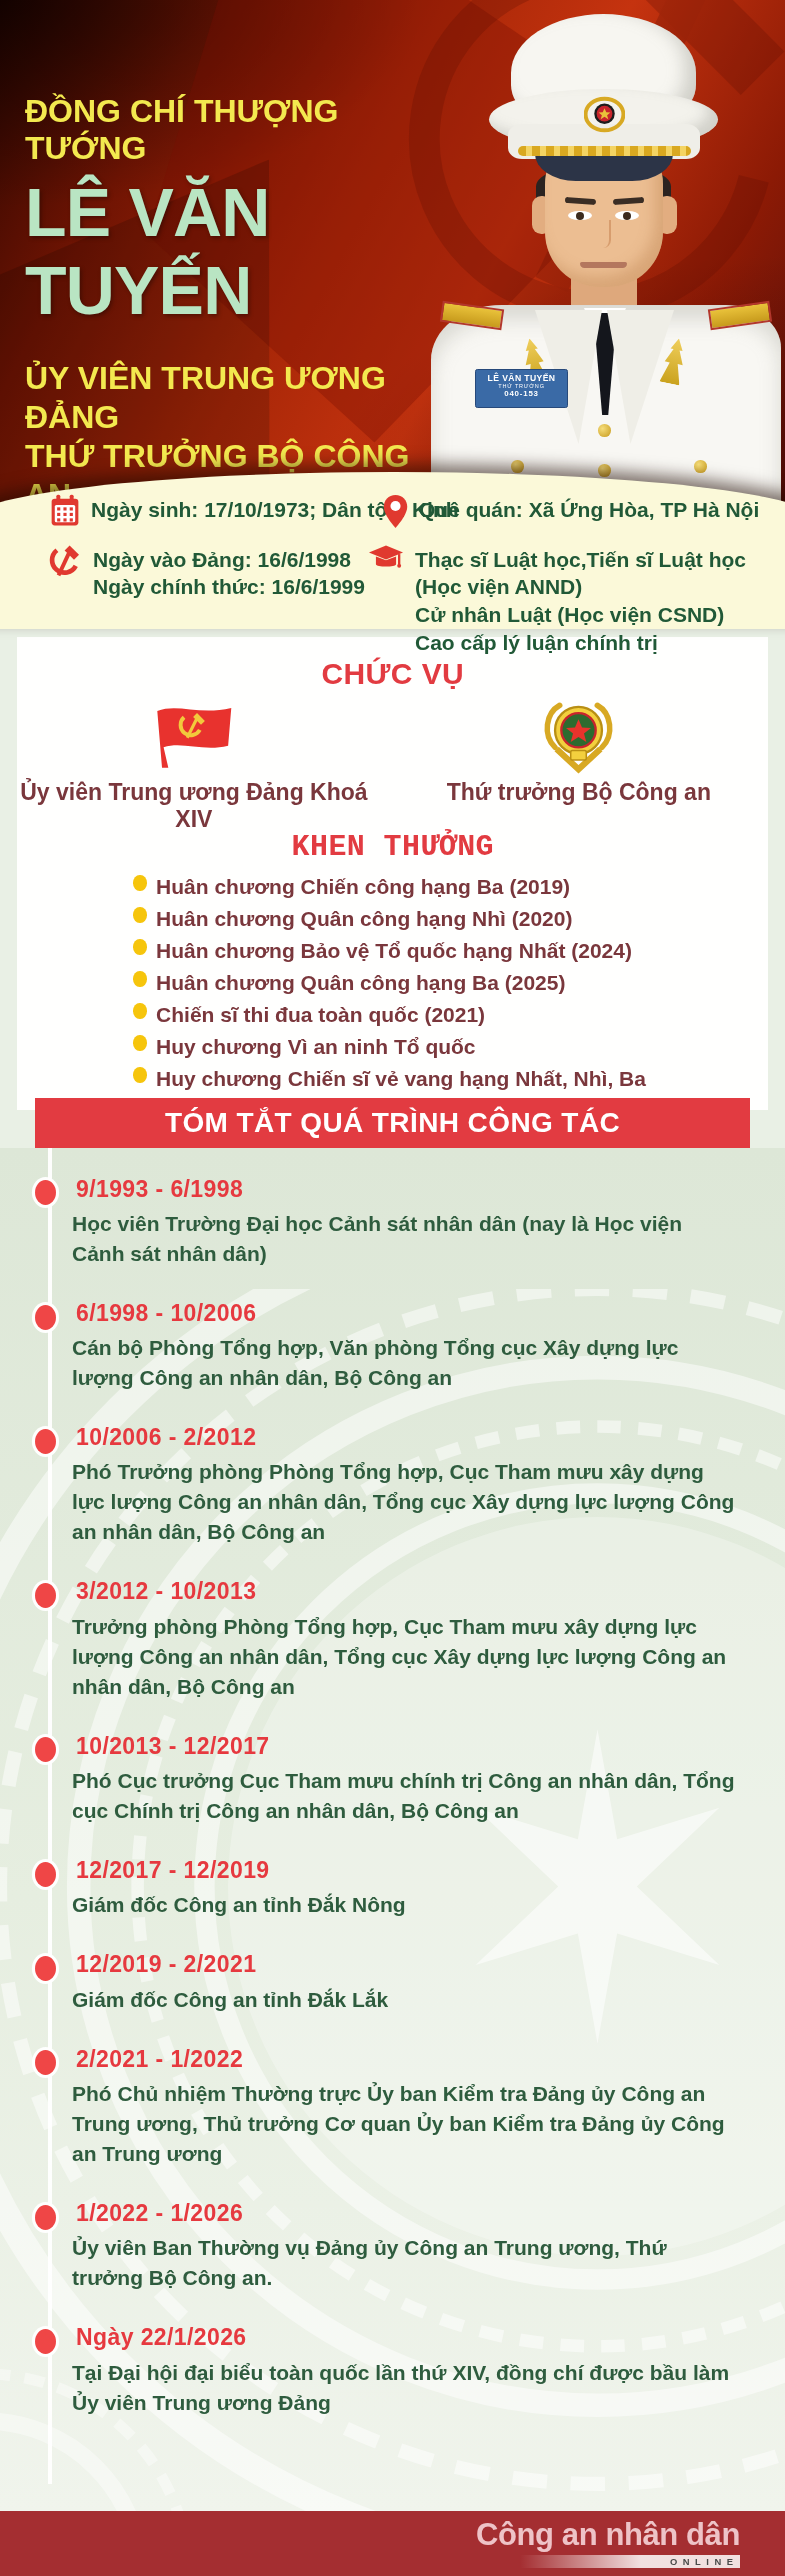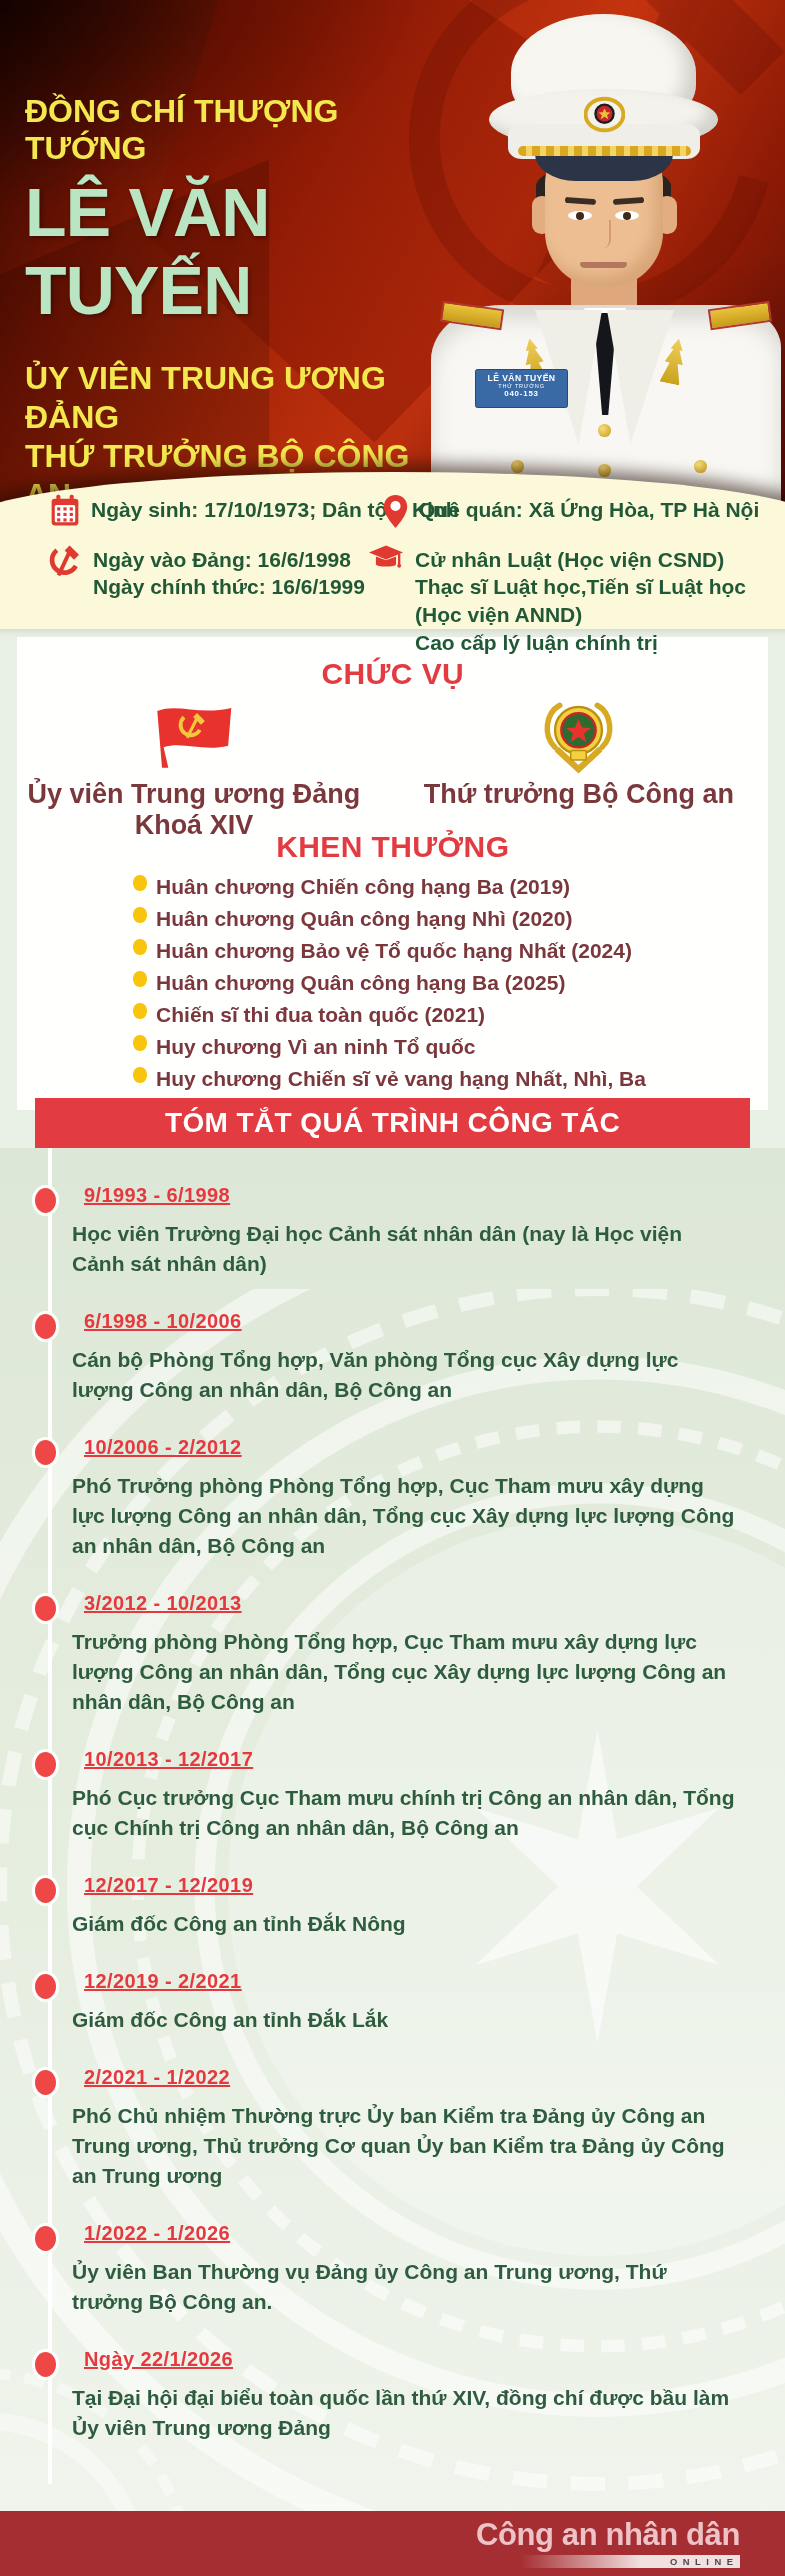--- a/index.html
+++ b/index.html
@@ -84,39 +84,39 @@
 
   
   .band{position:absolute;top:625px;left:0;width:786px;height:523px;background:#e9f0e5;}
   .card{position:absolute;left:17.3px;top:12px;width:751px;height:473px;background:#fffffe;}
   .sec-title{ text-align:center;font-size:30px;font-weight:bold;color:#e23b41;letter-spacing:0.4px;}
   .t-chucvu{padding-top:20.4px;}
   .pos-row{position:relative;height:118px;margin-top:7.9px;}
   .pos-col{position:absolute;top:0;width:369px;text-align:center;}
   .pos-col.left{left:-7.9px;} .pos-col.right{left:377px;}
   .pos-icon{height:75px;display:flex;align-items:center;justify-content:center;}
-  .pos-label{margin-top:4.7px;font-size:27px;font-weight:bold;color:#7a373c;}
-  .t-khen{margin-top:12.6px;}
+  .pos-label{margin-top:4.7px;font-size:23px;font-weight:bold;color:#7a373c;}
+  .t-khen{margin-top:12.6px;font-family:Liberation Mono, monospace;}
   .awards{list-style:none;margin:11px 0 0 0;padding:0 0 0 116px;}
   .awards li{display:flex;align-items:flex-start;height:32px;font-size:21px;font-weight:bold;color:#7a373c;}
   .awards .dot{flex:0 0 auto;width:13.4px;height:15.7px;border-radius:50%;background:#f6c50c;margin-right:9.4px;}
   .redbar{position:absolute;left:35px;top:473px;width:715px;height:50px;background:#e23b41;
         display:flex;align-items:center;justify-content:center;}
   .redbar span{color:#fff;font-size:28px;font-weight:bold;letter-spacing:0.4px;}
 
   
   .timeline{position:absolute;top:1148px;left:0;width:786px;height:1363px;
         background:linear-gradient(#dde7d7 0%,#e6eee0 55%,#f0f4ec 100%);overflow:hidden;}
   .drum{position:absolute;left:-110px;top:141px;pointer-events:none;}
   .tl-line{position:absolute;left:48px;top:0;width:3.9px;height:1336px;background:rgba(255,255,255,.95);}
   .tl-list{position:relative;padding:23.6px 38px 0 72px;}
   .entry{position:relative;margin-bottom:31px;}
   .entry .dot{position:absolute;left:-37px;top:4.7px;width:21px;height:25px;background:#ef4646;
         border-radius:50%;box-shadow:0 0 0 3.1px rgba(255,255,255,.95);}
-  .entry h3{margin:12px;font-size:20px;font-weight:bold;color:#e6393f;letter-spacing:0.4px;text-decoration:underline;}
+  .entry h3{margin:4px;font-size:23px;font-weight:bold;color:#e6393f;letter-spacing:0.4px;}
   .entry p{margin:6.3px 0 0 0;font-size:21px;font-weight:bold;color:#2e5c3e;line-height:30px;max-width:668px;}
 
   
   .footer{position:absolute;top:2511px;left:0;width:786px;height:65px;background:#a42e31;}
   .brand{position:absolute;right:46px;top:6.3px;text-align:left;}
   .brand-name{font-size:31px;font-weight:bold;color:#eec3c7;letter-spacing:-0.4px;}
   .brand-sub{position:relative;margin-top:1.6px;height:13.4px;width:220px;margin-left:auto;
         background:linear-gradient(to right,rgba(255,255,255,0),rgba(255,255,255,.85) 55%);
         display:flex;align-items:center;justify-content:flex-end;}
   .brand-sub span{font-size:9.4px;font-weight:bold;letter-spacing:5.5px;color:#4a4a4a;padding-right:1.6px;}
@@ -238,22 +238,22 @@
         </span>
       </div>
       <div class="info-item ii-edu">
         <svg class="info-icon" width="36" height="31" viewBox="0 0 46 40">
           <path d="M23 2 L45 11 L23 20 L1 11 Z" fill="#e0392f"></path>
           <path d="M10 16 V26 C10 30 36 30 36 26 V16 L23 21 Z" fill="#e0392f"></path>
           <path d="M40 13 V26" stroke="#e0392f" stroke-width="3"></path>
           <circle cx="40" cy="28" r="2.5" fill="#e0392f"></circle>
         </svg>
         <span class="txt">
+          <span style="display:block">Thạc sĩ Luật học,Tiến sĩ Luật học (Học viện ANND)</span>
           <span style="display:block">Cử nhân Luật (Học viện CSND)</span>
-          <span style="display:block">Thạc sĩ Luật học,Tiến sĩ Luật học (Học viện ANND)</span>
           <span style="display:block">Cao cấp lý luận chính trị</span>
         </span>
       </div>
     </div>
   </div>
 
   <div class="band">
     <div class="card">
       <div class="sec-title t-chucvu">CHỨC VỤ</div>
       <div class="pos-row">

